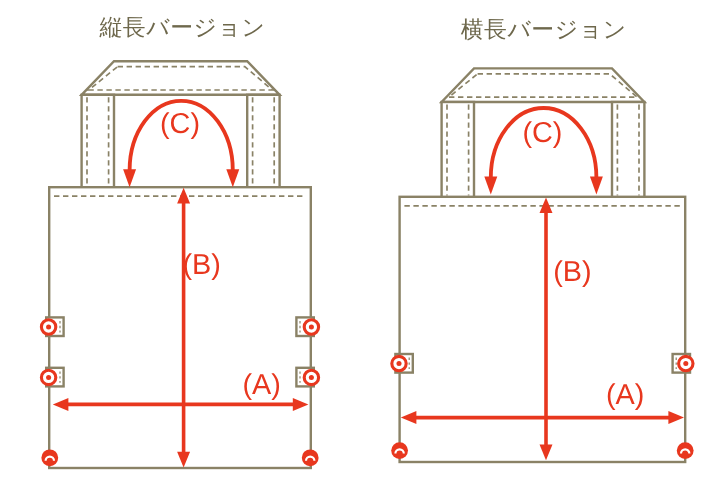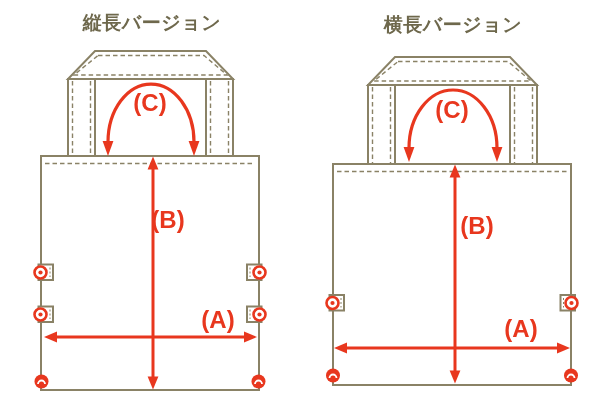--- a/index.html
+++ b/index.html
@@ -3,21 +3,20 @@
 <meta charset="utf-8">
 <style>
   html, body { margin: 0; padding: 0; background: #ffffff; }
   .canvas {
     position: relative;
     width: 600px;
     height: 412px;
     background: var(--fabric, #ffffff);
     font-family: "Liberation Sans", sans-serif;
     overflow: hidden;
-    font-weight: bold;
   }
   svg { display: block; }
   svg text { font-family: "Liberation Sans", sans-serif; }
 
   .fabric   { fill: #ffffff; stroke: var(--outline); stroke-width: 2; stroke-linejoin: miter; }
   .stitch   { fill: none; stroke: var(--stitch); stroke-width: 1.4; stroke-dasharray: 4.5 3; }
   .tabstitch{ fill: none; stroke: var(--stitch); stroke-width: 1; stroke-dasharray: 2 2; }
   .redline  { fill: none; stroke: var(--red); stroke-width: 3; stroke-linecap: butt; }
   .arc      { fill: none; stroke: var(--red); stroke-width: 3.2; }
   .redfill  { fill: var(--red); stroke: none; }

